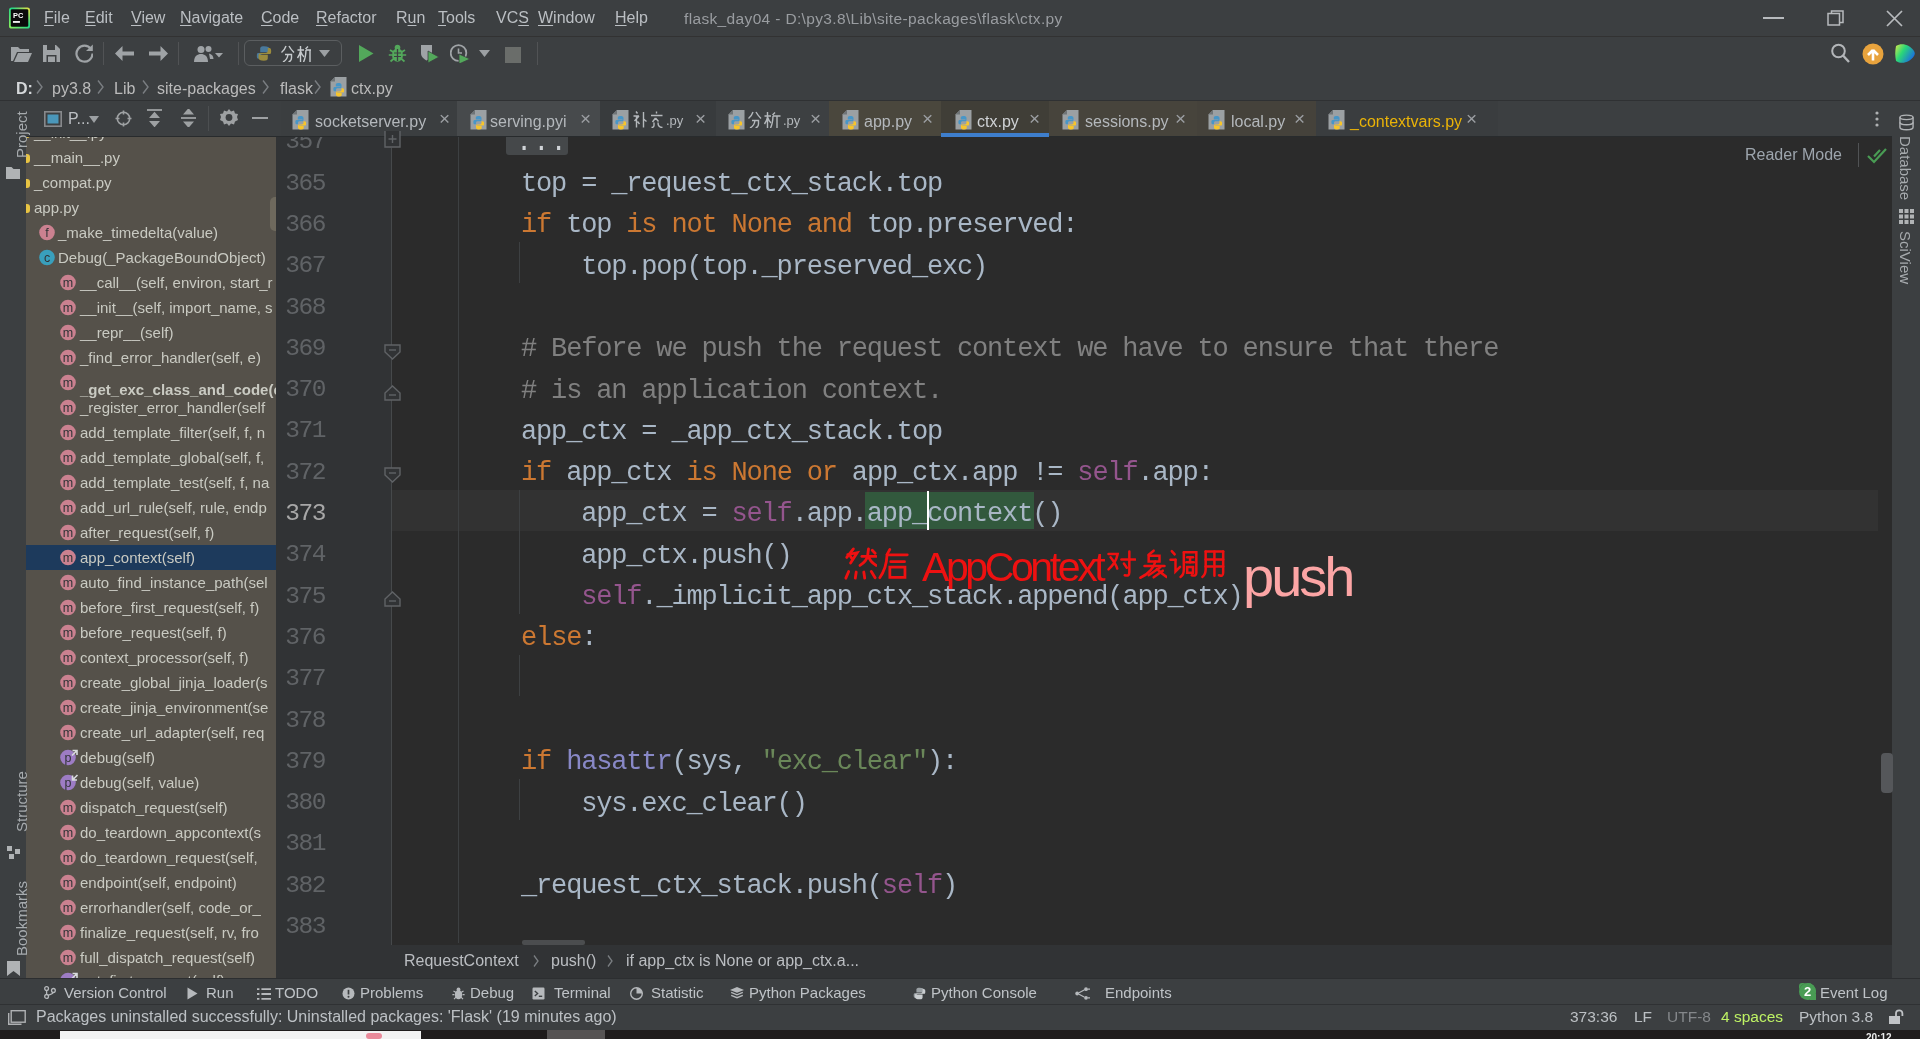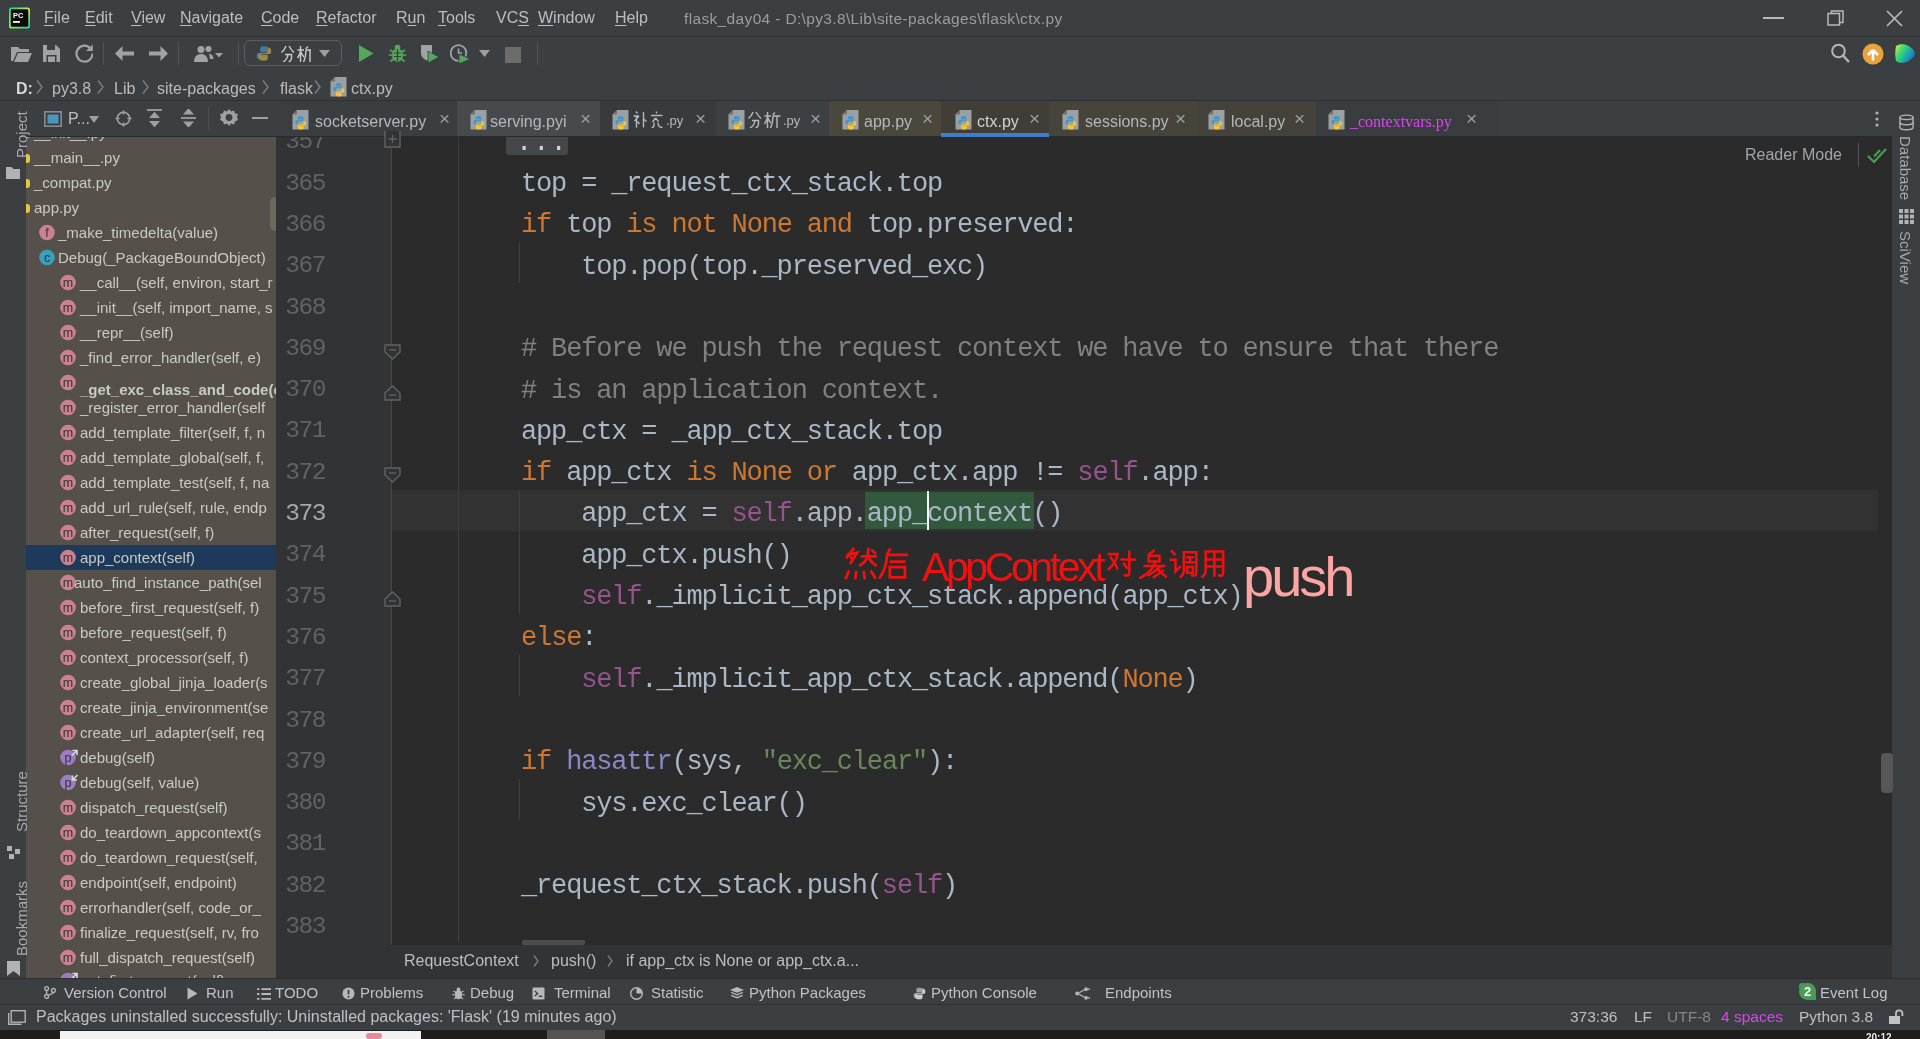--- a/index.html
+++ b/index.html
@@ -131,21 +131,21 @@
         <text x="8" y="13" text-anchor="middle" font-family="Liberation Sans" font-size="12.5" fill="#303336">m</text>
       </svg>
     </div>
 <div class="trow" style="left:54px;top:408.0px;">app_context(self)</div>
 <div class="abs" style="left:34px;top:436.5px;">
       <svg width="19" height="17" viewBox="0 0 19 17">
         <circle cx="8" cy="8.5" r="7.8" fill="#cb8190"></circle>
         <text x="8" y="13" text-anchor="middle" font-family="Liberation Sans" font-size="12.5" fill="#303336">m</text>
       </svg>
     </div>
-<div class="trow" style="left:48px;top:433.0px;">auto_find_instance_path(sel</div>
+<div class="trow" style="left:54px;top:433.0px;">auto_find_instance_path(sel</div>
 <div class="abs" style="left:34px;top:461.5px;">
       <svg width="19" height="17" viewBox="0 0 19 17">
         <circle cx="8" cy="8.5" r="7.8" fill="#cb8190"></circle>
         <text x="8" y="13" text-anchor="middle" font-family="Liberation Sans" font-size="12.5" fill="#303336">m</text>
       </svg>
     </div>
 <div class="trow" style="left:54px;top:458.0px;">before_first_request(self, f)</div>
 <div class="abs" style="left:34px;top:486.5px;">
       <svg width="19" height="17" viewBox="0 0 19 17">
         <circle cx="8" cy="8.5" r="7.8" fill="#cb8190"></circle>
@@ -293,21 +293,20 @@
 <div class="cl" style="left:8.8px;top:73.3px;">        <span class="kw">if</span> top <span class="kw">is</span> <span class="kw">not</span> <span class="kw">None</span> <span class="kw">and</span> top.preserved:</div>
 <div class="cl" style="left:8.8px;top:114.6px;">            top.pop(top._preserved_exc)</div>
 <div class="cl" style="left:8.8px;top:197.2px;"><span class="cm">        # Before we push the request context we have to ensure that there</span></div>
 <div class="cl" style="left:8.8px;top:238.5px;"><span class="cm">        # is an application context.</span></div>
 <div class="cl" style="left:8.8px;top:279.8px;">        app_ctx = _app_ctx_stack.top</div>
 <div class="cl" style="left:8.8px;top:321.1px;">        <span class="kw">if</span> app_ctx <span class="kw">is</span> <span class="kw">None</span> <span class="kw">or</span> app_ctx.app != <span class="sf">self</span>.app:</div>
 <div class="cl" style="left:8.8px;top:362.4px;">            app_ctx = <span class="sf">self</span>.app.app_context()</div>
 <div class="cl" style="left:8.8px;top:403.7px;">            app_ctx.push()</div>
 <div class="cl" style="left:8.8px;top:445.0px;">            <span class="sf">self</span>._implicit_app_ctx_stack.append(app_ctx)</div>
 <div class="cl" style="left:8.8px;top:486.3px;">        <span class="kw">else</span>:</div>
-<div class="cl" style="left:8.8px;top:527.6px;">            <span class="sf">self</span>._implicit_app_ctx_stack.append(<span class="kw">None</span>)</div>
 <div class="cl" style="left:8.8px;top:610.2px;">        <span class="kw">if</span> <span class="bi">hasattr</span>(sys, <span class="st">"exc_clear"</span>):</div>
 <div class="cl" style="left:8.8px;top:651.5px;">            sys.exc_clear()</div>
 <div class="cl" style="left:8.8px;top:734.1px;">        _request_ctx_stack.push(<span class="sf">self</span>)</div>
 <div class="abs" style="left:534.8px;top:354.0px;width:2px;height:39px;background:#ffffff;"></div>
   </div>
 <div class="abs" style="left:276px;top:945px;width:1616px;height:33px;background:#313335;"></div>
 <div class="abs" style="left:0;top:978px;width:1920px;height:26px;background:#3c3f41;border-top:1px solid #2c2e30;"></div>
 <div class="abs" style="left:0;top:1004px;width:1920px;height:26px;background:#3c3f41;border-top:1px solid #2f3133;"></div>
 <div class="abs" style="left:0;top:1030px;width:1920px;height:9px;background:#1f1c1c;"></div>
 <div class="abs" style="left:60px;top:1031px;width:361px;height:8px;background:#f2f2f2;"></div>
@@ -618,21 +617,21 @@
 <div class="tabt" style="left:1231px;color:#b4b8bc;">local.py</div>
 <div class="tabx" style="left:1294px;">×</div>
 <div class="abs" style="left:1328px;top:110px;">
     <svg width="17" height="20" viewBox="0 0 17 20">
 <path d="M5 0 H16.5 V19.5 H0.5 V4.5 Z" fill="#9ba0a3"></path>
       <path d="M5 0 L0.5 4.5 H5 Z" fill="#6f7477"></path>
 <path d="M8.2 6 C5.8 6 5.8 7 5.8 8 V9.6 H10.4 V10.1 H4.6 C3.4 10.1 3.4 11.2 3.4 12.2 C3.4 13.2 3.4 14.3 5.3 14.3 H6 V12.8 C6 11.8 6.6 11.2 7.6 11.2 H10 C11 11.2 11.5 10.7 11.5 9.7 V8 C11.5 6.5 10.4 6 8.2 6 Z" fill="#4796c8"></path>
 <path d="M9.3 19.6 C11.7 19.6 11.7 18.6 11.7 17.6 V16 H7.1 V15.5 H12.9 C14.1 15.5 14.1 14.4 14.1 13.4 C14.1 12.4 14.1 11.3 12.2 11.3 H11.5 V12.8 C11.5 13.8 10.9 14.4 9.9 14.4 H7.5 C6.5 14.4 6 14.9 6 15.9 V17.6 C6 19.1 7.1 19.6 9.3 19.6 Z" fill="#f7c52c"></path>
     </svg>
   </div>
-<div class="tabt" style="left:1350px;color:#d946ef;font-family:Liberation Serif, serif;">_contextvars.py</div>
+<div class="tabt" style="left:1350px;color:#eab308;">_contextvars.py</div>
 <div class="tabx" style="left:1466px;">×</div>
 <div class="abs" style="left:1875px;top:111px;">
     <svg width="4" height="16" viewBox="0 0 4 16" fill="#afb1b3">
       <circle cx="2" cy="2" r="1.6"></circle>
       <circle cx="2" cy="8" r="1.6"></circle>
       <circle cx="2" cy="14" r="1.6"></circle>
     </svg>
   </div>
 <div class="abs" style="left:44px;top:111px;">
     <svg width="18" height="16" viewBox="0 0 18 16">
@@ -849,21 +848,21 @@
 <div class="abs" style="left:8px;top:1010px;">
     <svg width="18" height="15" viewBox="0 0 18 15" fill="none" stroke="#afb1b3" stroke-width="1.4">
       <rect x="3.2" y="0.7" width="14" height="11.5"></rect>
       <path d="M0.7 3 V14.3 H13.5"></path>
     </svg>
   </div>
 <div class="abs" style="left:36px;top:1008px;color:#bcc0c4;font-size:16px;">Packages uninstalled successfully: Uninstalled packages: 'Flask' (19 minutes ago)</div>
 <div class="abs" style="left:1570px;top:1008px;color:#bcc0c4;font-size:15.5px;">373:36</div>
 <div class="abs" style="left:1634px;top:1008px;color:#bcc0c4;font-size:15.5px;">LF</div>
 <div class="abs" style="left:1667px;top:1008px;color:#84878a;font-size:15.5px;">UTF-8</div>
-<div class="abs" style="left:1721px;top:1008px;color:#d946ef;font-size:15.5px;text-align:right;">4 spaces</div>
+<div class="abs" style="left:1721px;top:1008px;color:#bef264;font-size:15.5px;text-align:right;">4 spaces</div>
 <div class="abs" style="left:1799px;top:1008px;color:#bcc0c4;font-size:15.5px;">Python 3.8</div>
 <div class="abs" style="left:1888px;top:1009px;">
     <svg width="17" height="16" viewBox="0 0 17 16">
       <rect x="1" y="7" width="11" height="8" fill="#c0c3c6"></rect>
       <path d="M8 7 V4.5 a3.2 3.2 0 0 1 6.4 0 V7" fill="none" stroke="#c0c3c6" stroke-width="1.8"></path>
     </svg>
   </div>
 <div class="abs" style="left:843px;top:546px;">
     <svg width="34" height="36" viewBox="0 0 36 36" fill="none" stroke="#ee1111" stroke-width="3" stroke-linecap="round">
       <path d="M11 2 L4 11"></path>

